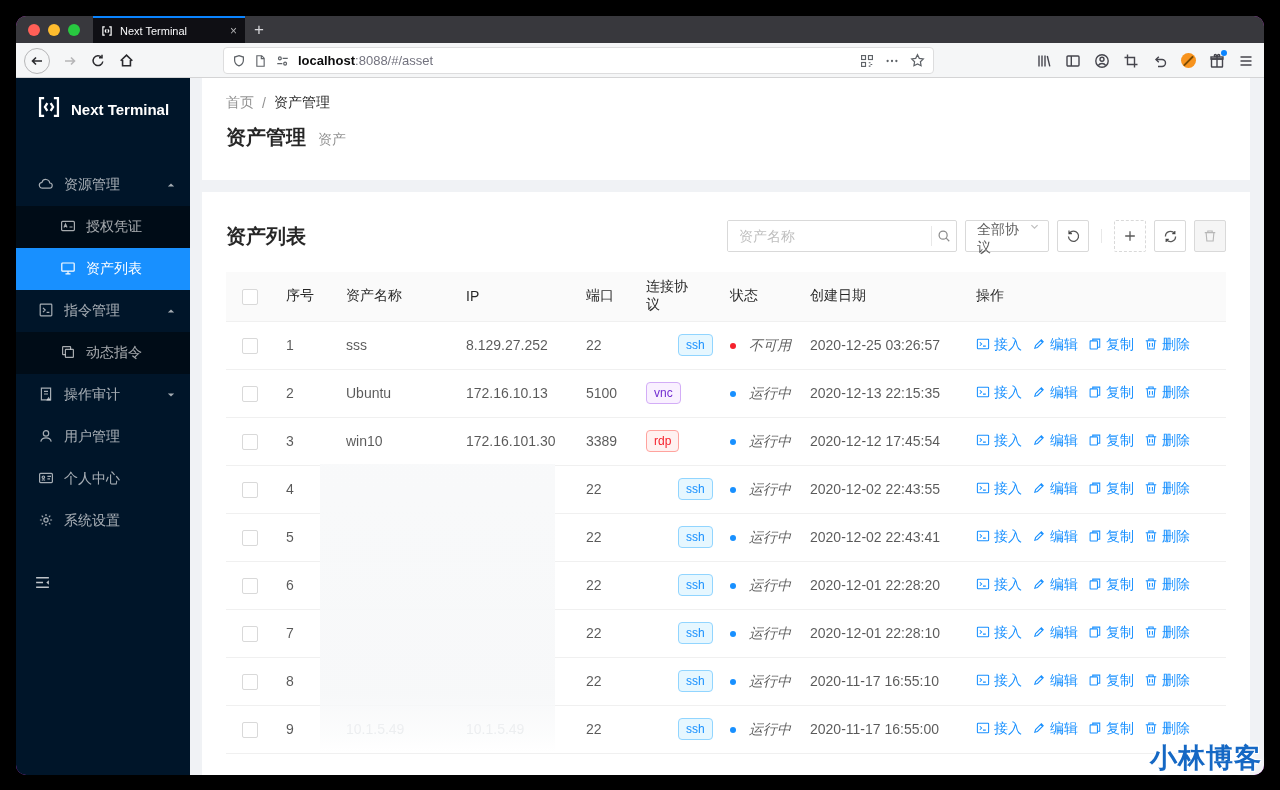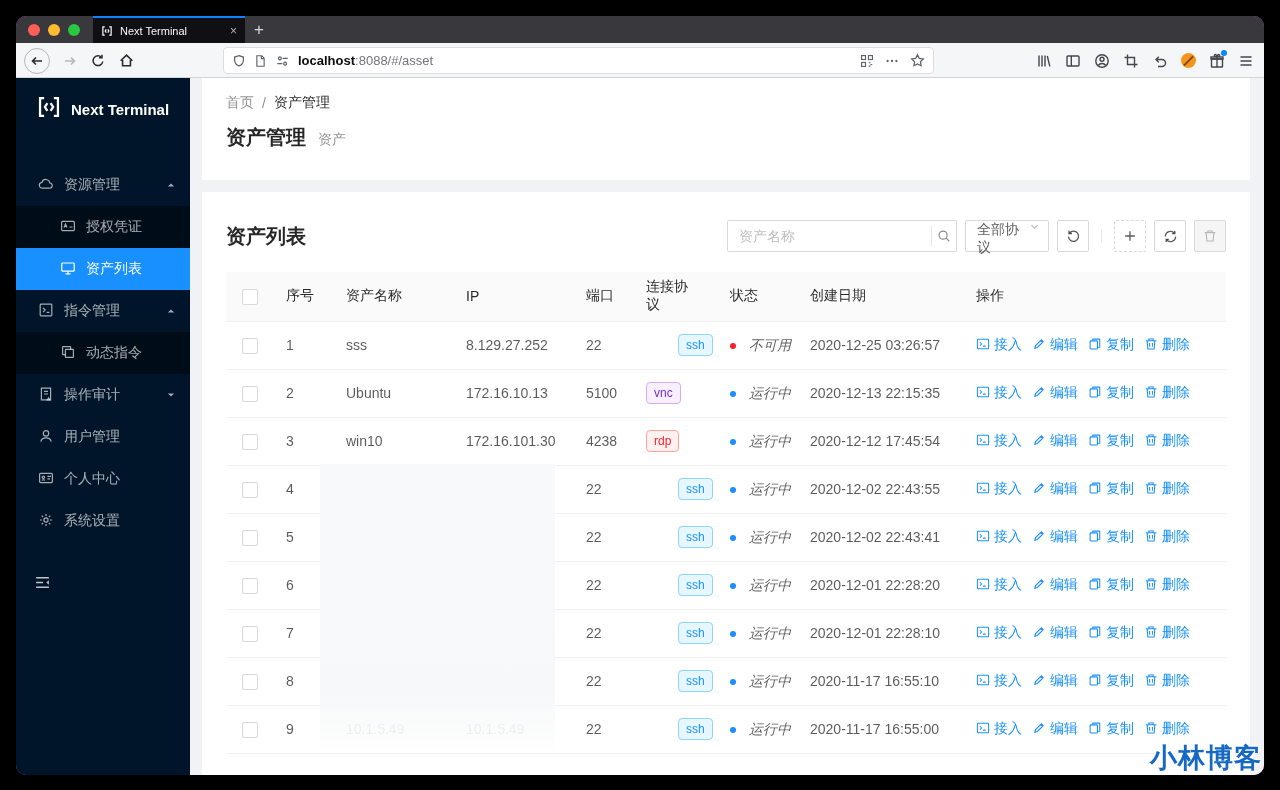--- a/index.html
+++ b/index.html
@@ -500,21 +500,21 @@
                           <path d="M2 4.2h12 M5.5 4V2.3h5V4 M3.6 4.4l.8 9.3h7.2l.8-9.3 M6.4 6.8v4.4 M9.6 6.8v4.4"></path>
                         </svg></span>
                       <span>删除</span>
                     </a></td>
                 </tr>
                 <tr>
                   <td class="cbcol"><span class="cb"></span></td>
                   <td>3</td>
                   <td>win10</td>
                   <td>172.16.101.30</td>
-                  <td>4238</td>
+                  <td>3389</td>
                   <td><span class="tag tag-rdp">rdp</span></td>
                   <td><span class="status">
                       <span class="dot dot-running"></span>
                       <span>运行中</span>
                     </span></td>
                   <td>2020-12-12 17:45:54</td>
                   <td><a class="act">
                       <span><svg width="14" height="14" viewBox="0 0 16 16" fill="none" stroke="currentColor" stroke-width="1.2">
                           <rect x="1.6" y="2.6" width="12.8" height="10.8" rx="0.8"></rect>
                           <path d="M4.4 6l2 2-2 2 M8 10.4h3.2"></path>

